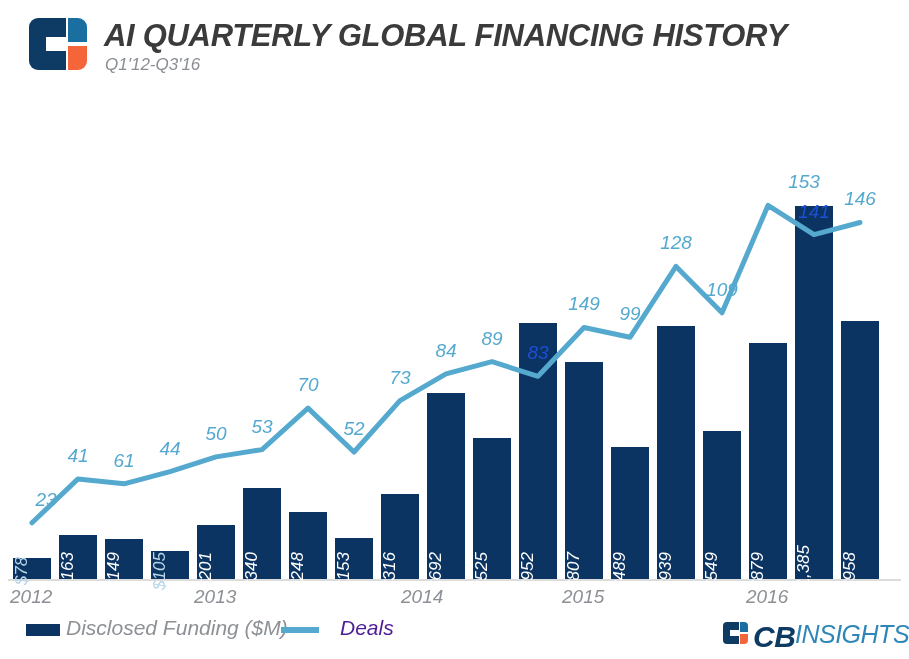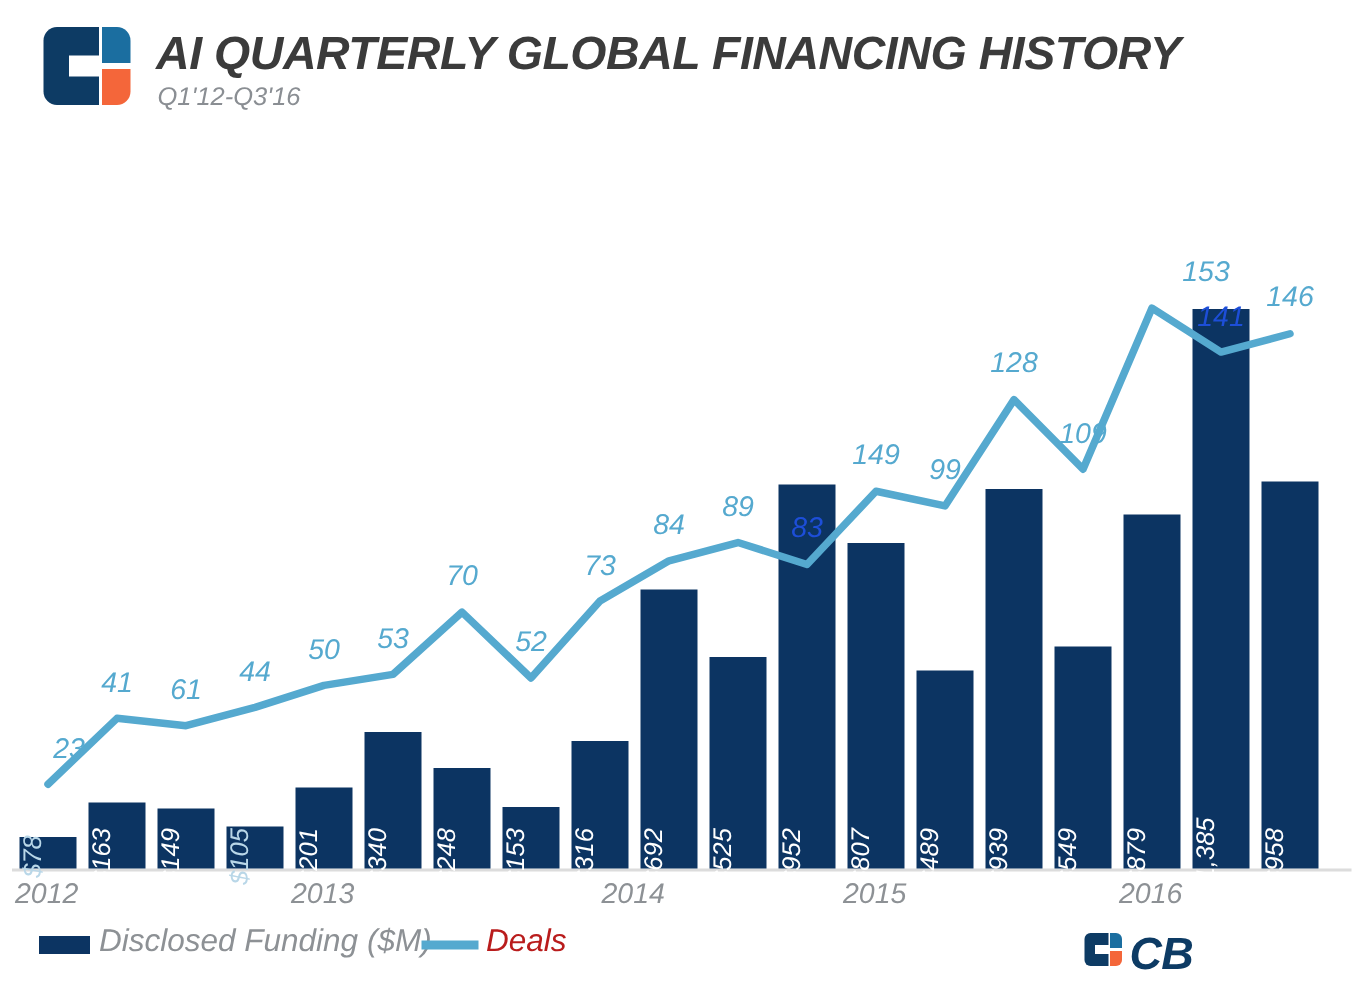--- a/index.html
+++ b/index.html
@@ -76,21 +76,21 @@
   .legend-swatch{
     position:absolute;left:26px;top:9px;width:34px;height:12px;background:#0c3462;
   }
   .legend-text-1{
     position:absolute;left:66px;top:1px;font-size:21px;color:#8d9195;white-space:nowrap;
   }
   .legend-line{
     position:absolute;left:281px;top:12px;width:38px;height:6px;background:#55a9cf;
   }
   .legend-text-2{
-    position:absolute;left:324px;top:1px;font-size:21px;color:#b91c1c;white-space:nowrap;
+    position:absolute;left:340px;top:1px;font-size:21px;color:#4c1d95;white-space:nowrap;
   }
 
   
   .footer-logo{position:absolute;right:16px;top:618px;height:30px;width:170px;}
   .fl-mark{position:absolute;left:0;top:4px;width:25px;height:22px;}
   .fl-mark .m-left{position:absolute;left:0;top:0;width:16px;height:22px;background:#0d3b64;border-radius:4px 0 0 4px;}
   .fl-mark .m-notch{position:absolute;left:7px;top:8px;width:10px;height:6px;background:#fff;}
   .fl-mark .m-tr{position:absolute;left:17px;top:0;width:8px;height:10px;background:#1b6ea0;border-radius:0 4px 0 0;}
   .fl-mark .m-br{position:absolute;left:17px;top:12px;width:8px;height:10px;background:#f4663a;border-radius:0 0 4px 0;}
   .fl-cb{position:absolute;left:30px;top:2px;font-size:30px;font-weight:bold;color:#0d3b64;letter-spacing:-0.5px;}
@@ -215,15 +215,16 @@
   </div>
 
   <div class="footer-logo">
     <div class="fl-mark">
       <div class="m-left"></div>
         <div class="m-notch"></div>
       <div class="m-tr"></div>
         <div class="m-br"></div>
     </div>
     <div class="fl-cb">CB</div>
+    <div class="fl-ins">INSIGHTS</div>
   </div>
 
 </div>
 
 </body></html>

